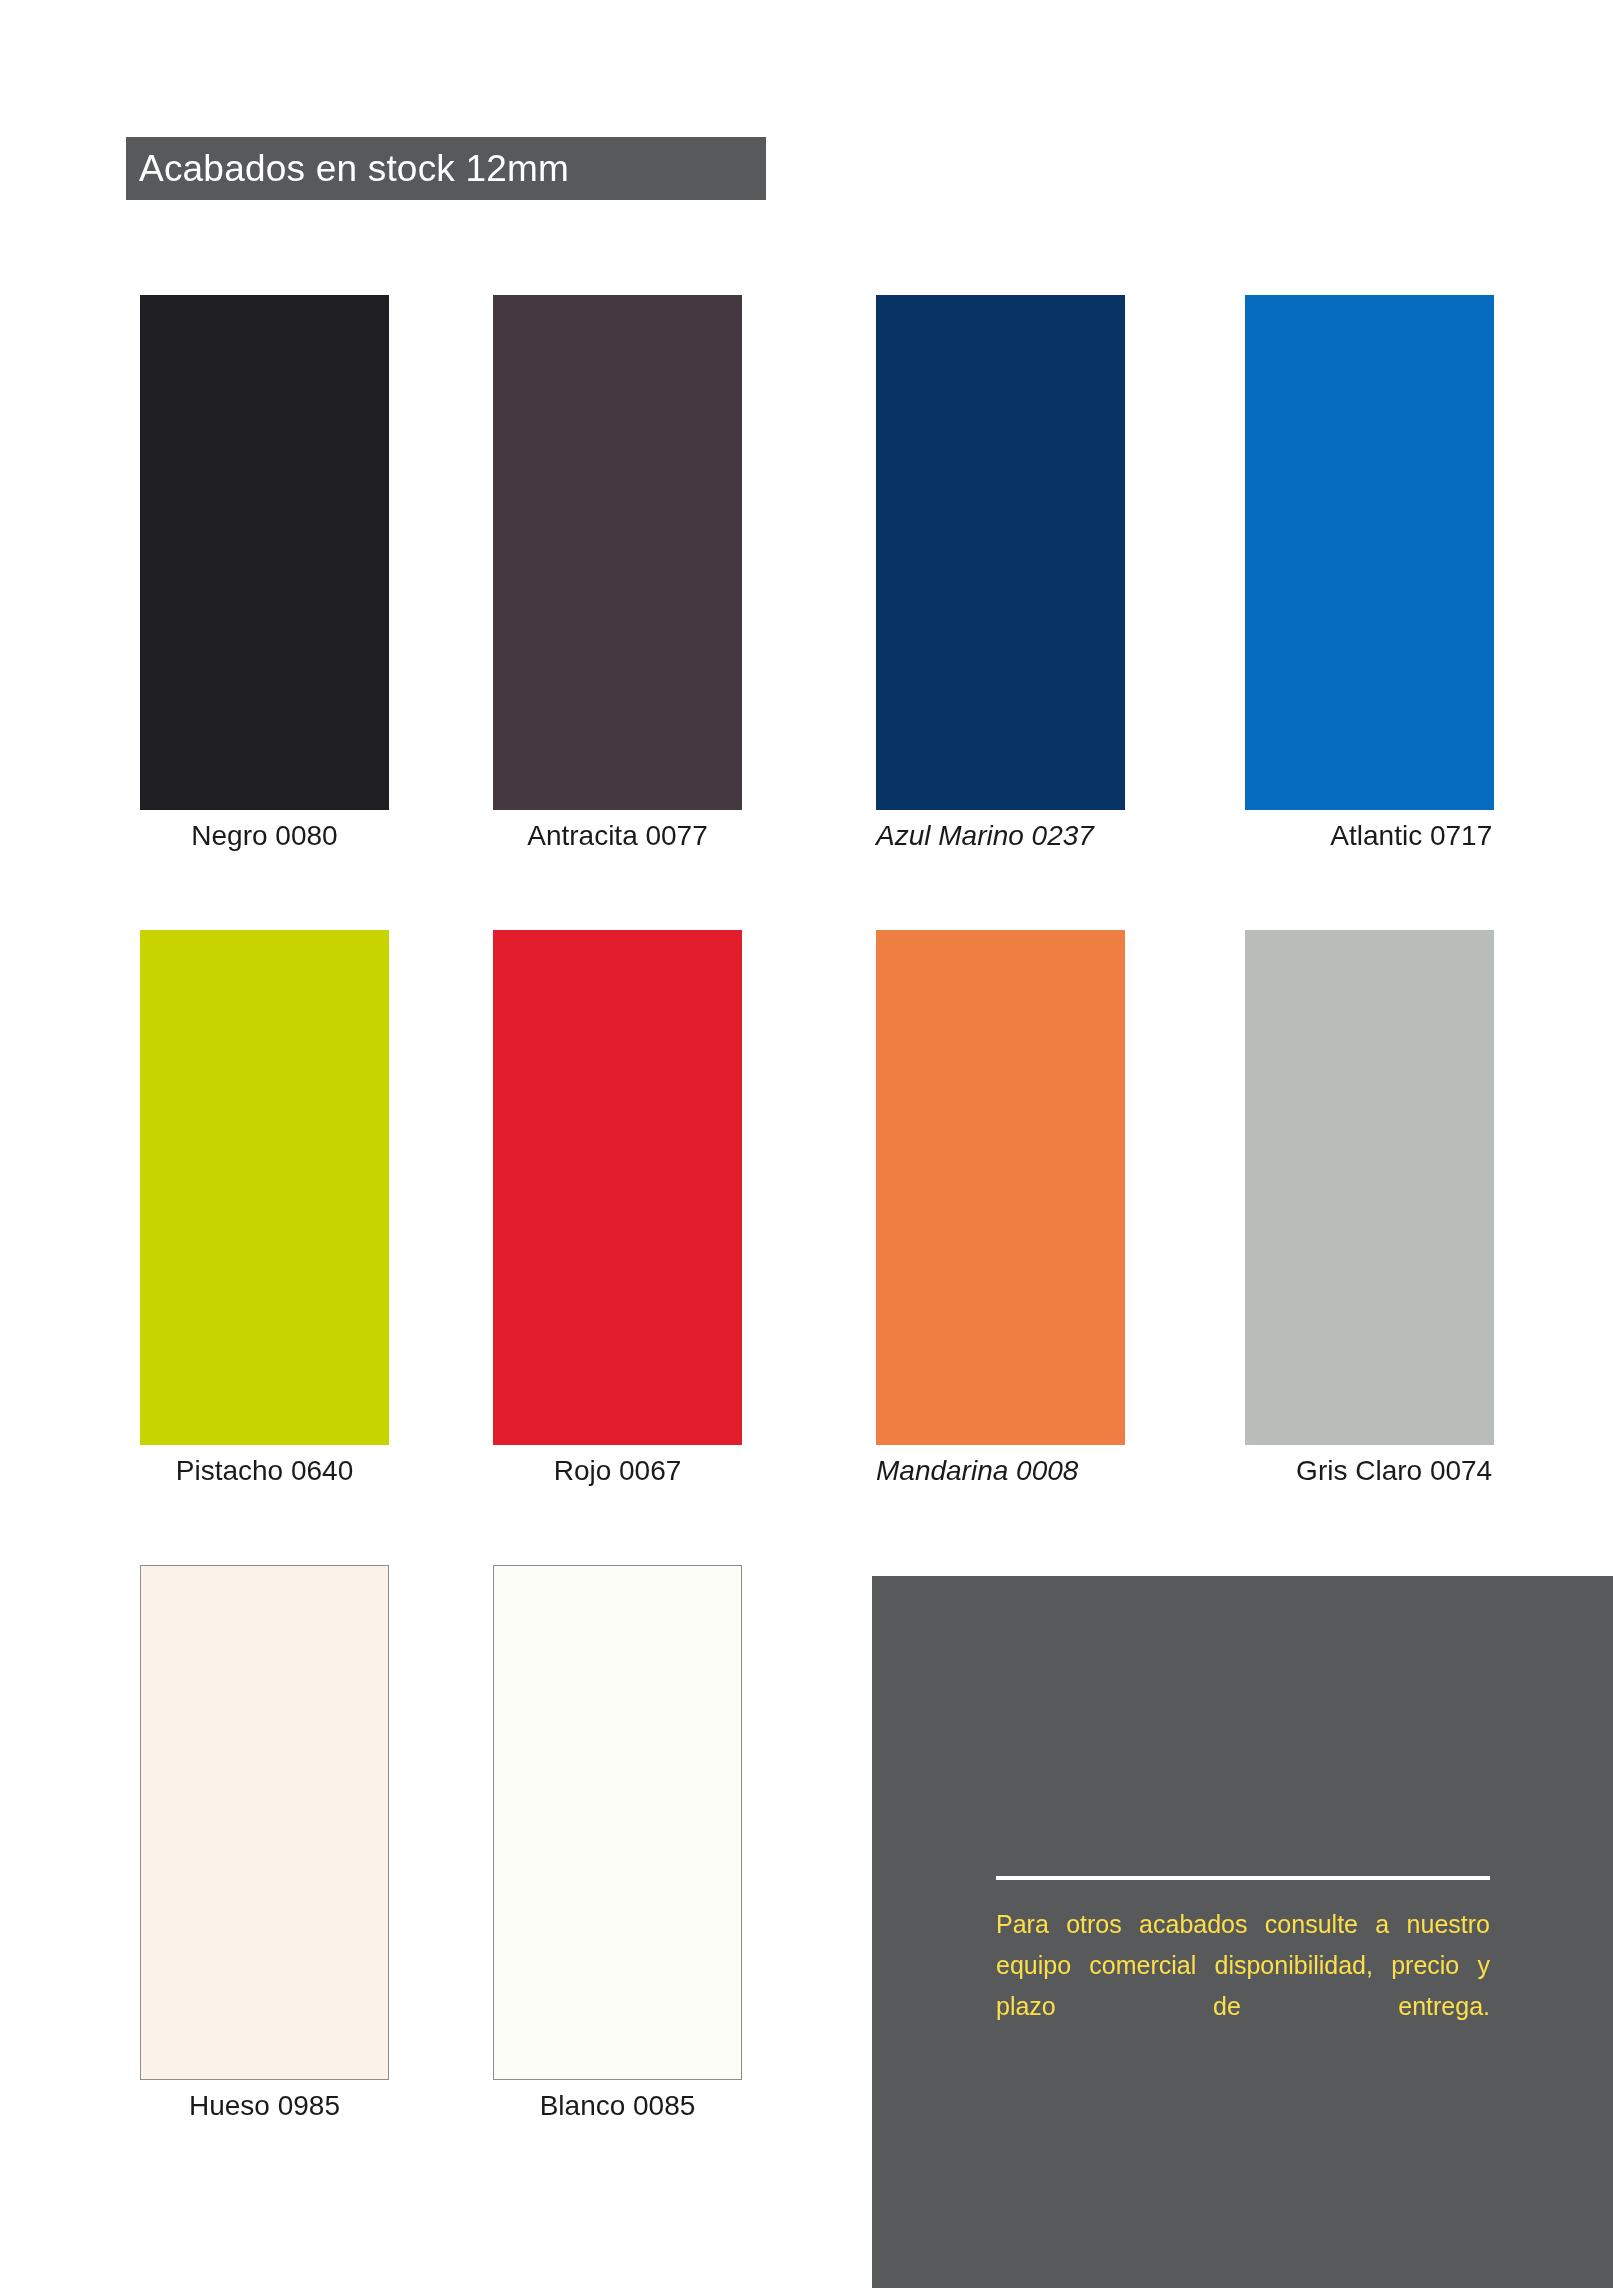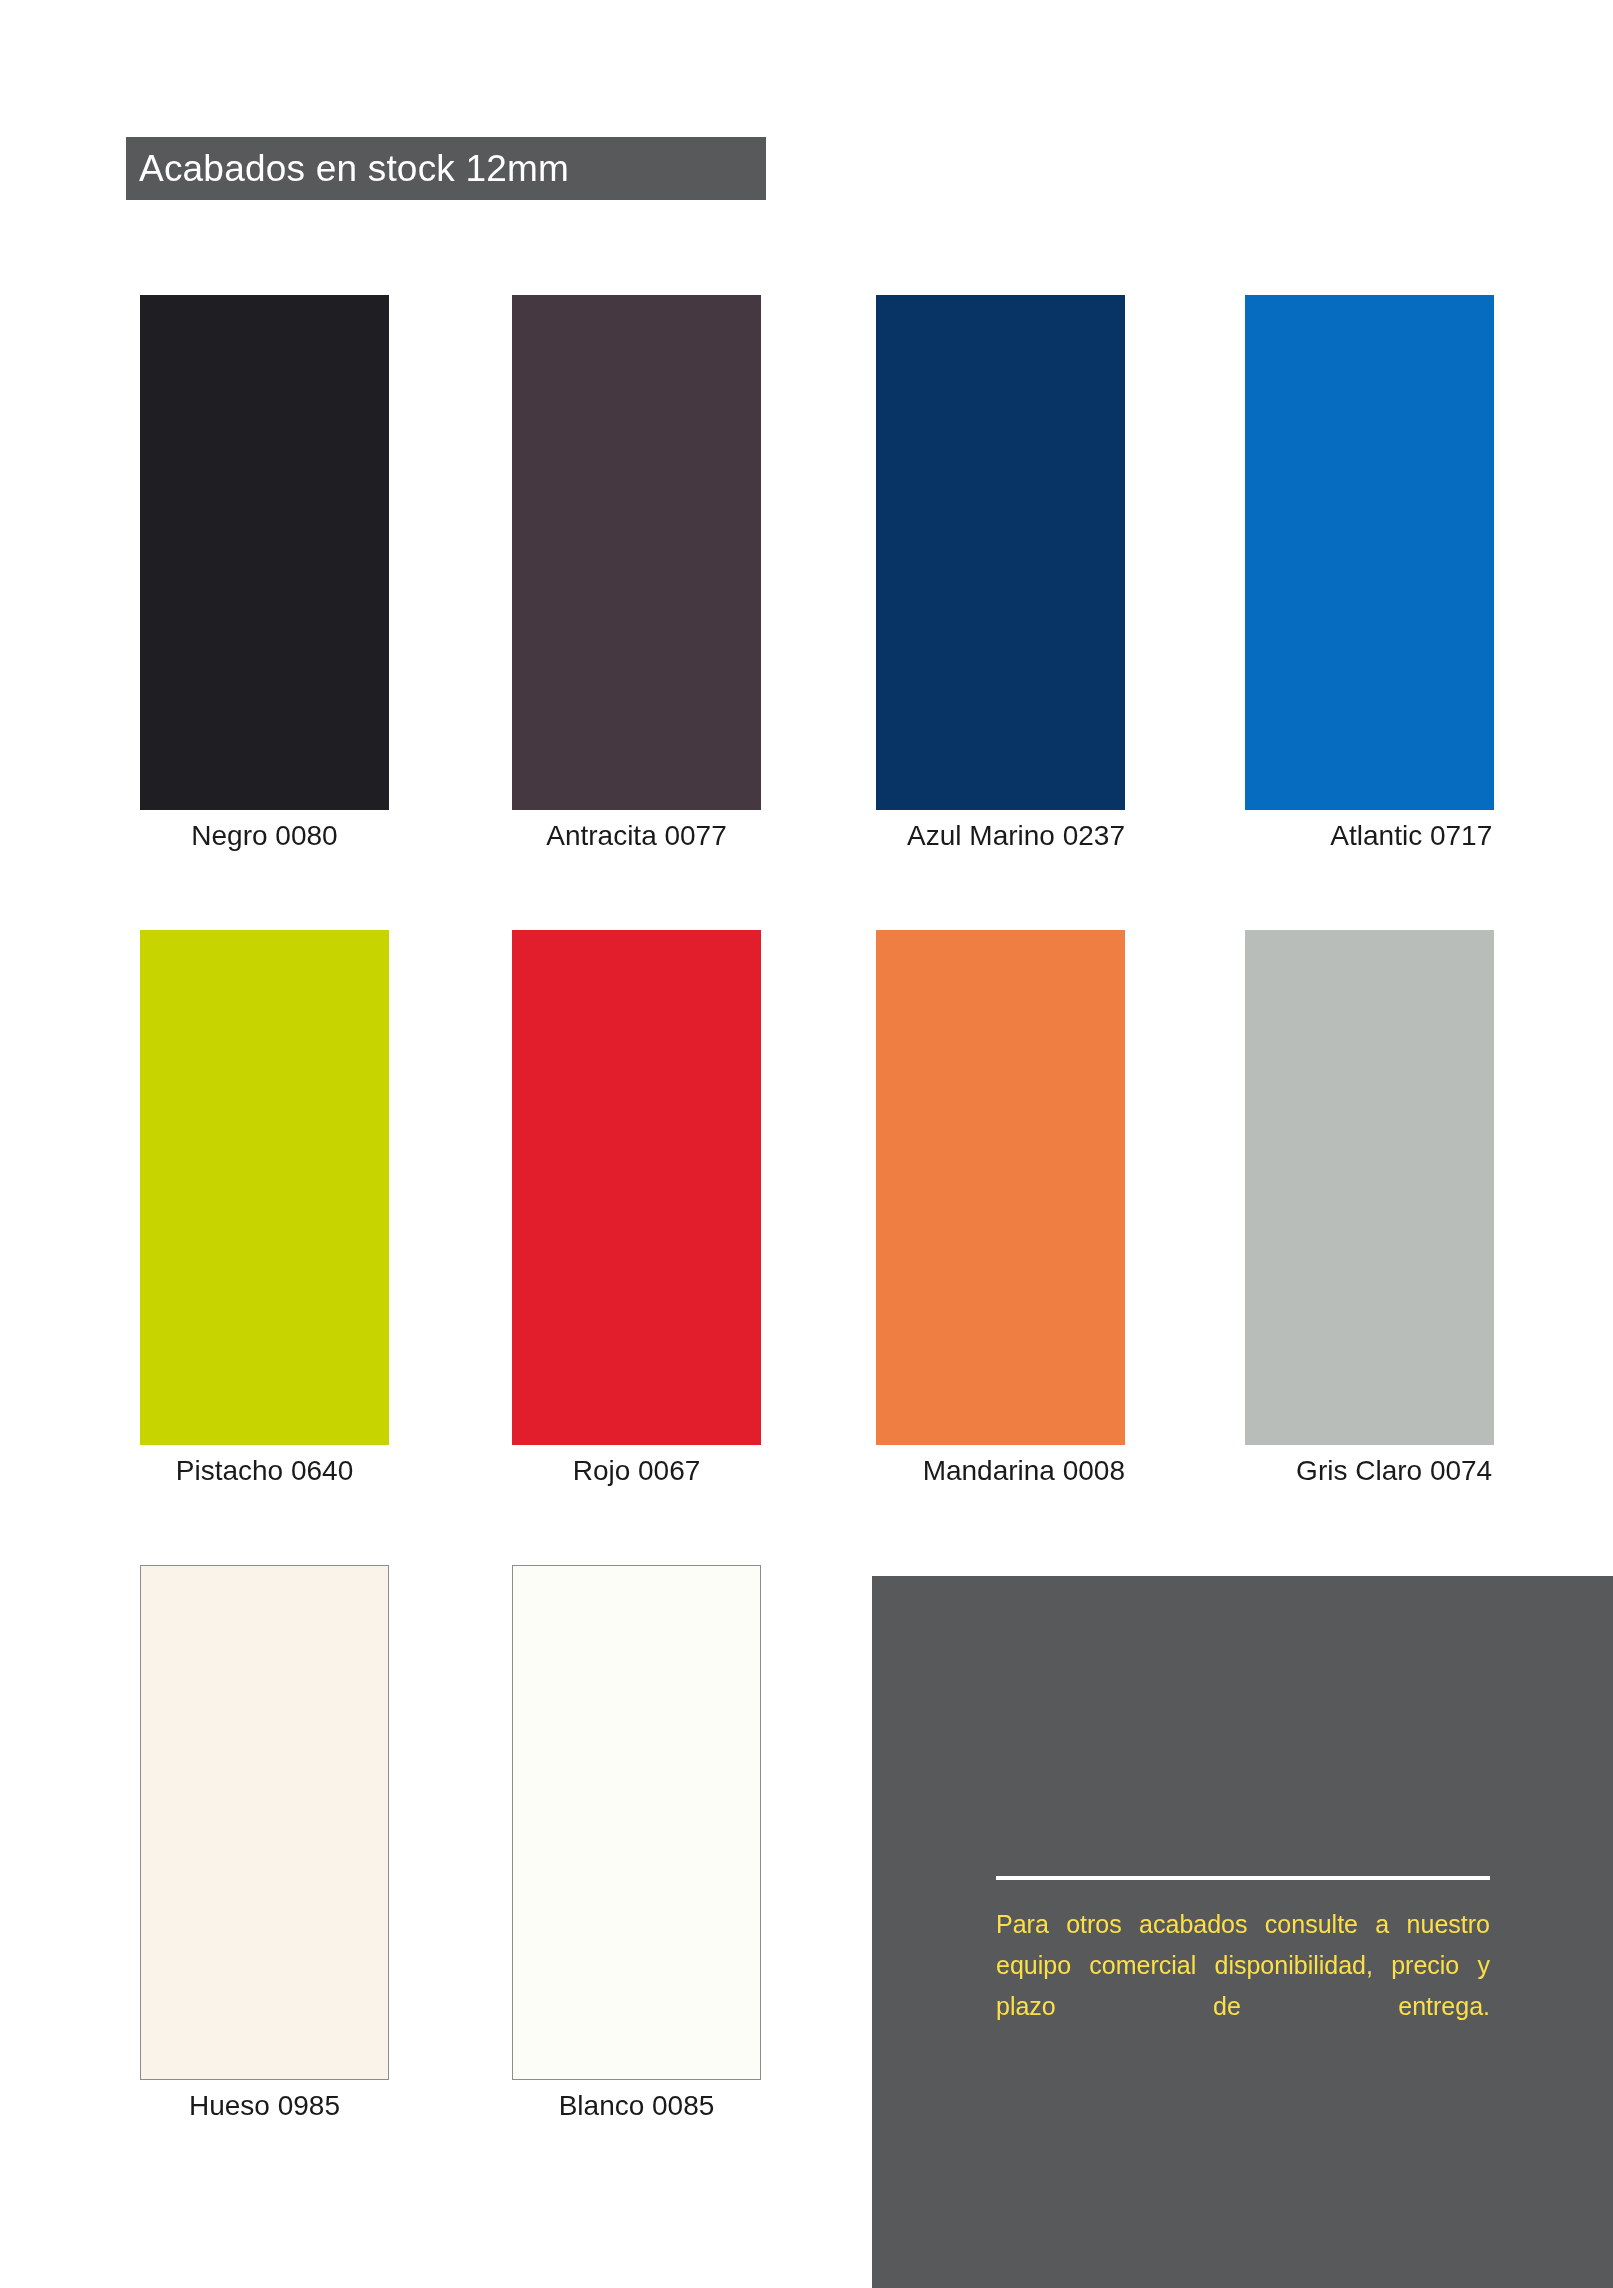--- a/index.html
+++ b/index.html
@@ -57,21 +57,21 @@
   #row-2 { top: 930px; }
   #row-3 { top: 1565px; }
 
   .swatch-cell {
     position: absolute;
     top: 0;
     width: 249px;
     padding-left: 14px;
   }
   .swatch-cell.col-0 { left: 0px; }
-  .swatch-cell.col-1 { left: 372px; }
+  .swatch-cell.col-1 { left: 353px; }
   .swatch-cell.col-2 { left: 736px; }
   .swatch-cell.col-3 { left: 1105px; }
 
   .swatch-chip {
     width: 249px;
     height: 515px;
     box-sizing: border-box;
     display: block;
   }
   .swatch-chip.bordered {
@@ -85,21 +85,22 @@
     color: #1a1a1a;
     font-weight: 400;
     line-height: 1.1;
     white-space: nowrap;
   }
   .swatch-cell.col-3 .swatch-label {
     text-align: right;
     padding-right: 1.8px;
   }
   .swatch-cell.col-2 .swatch-label {
-    text-align: right;
+    text-align: left;
+    font-style: italic;
   }
 
   
   #nota-panel {
     position: absolute;
     left: 872px;
     top: 1576px;
     width: 741px;
     height: 713px;
     background: #58595b;

